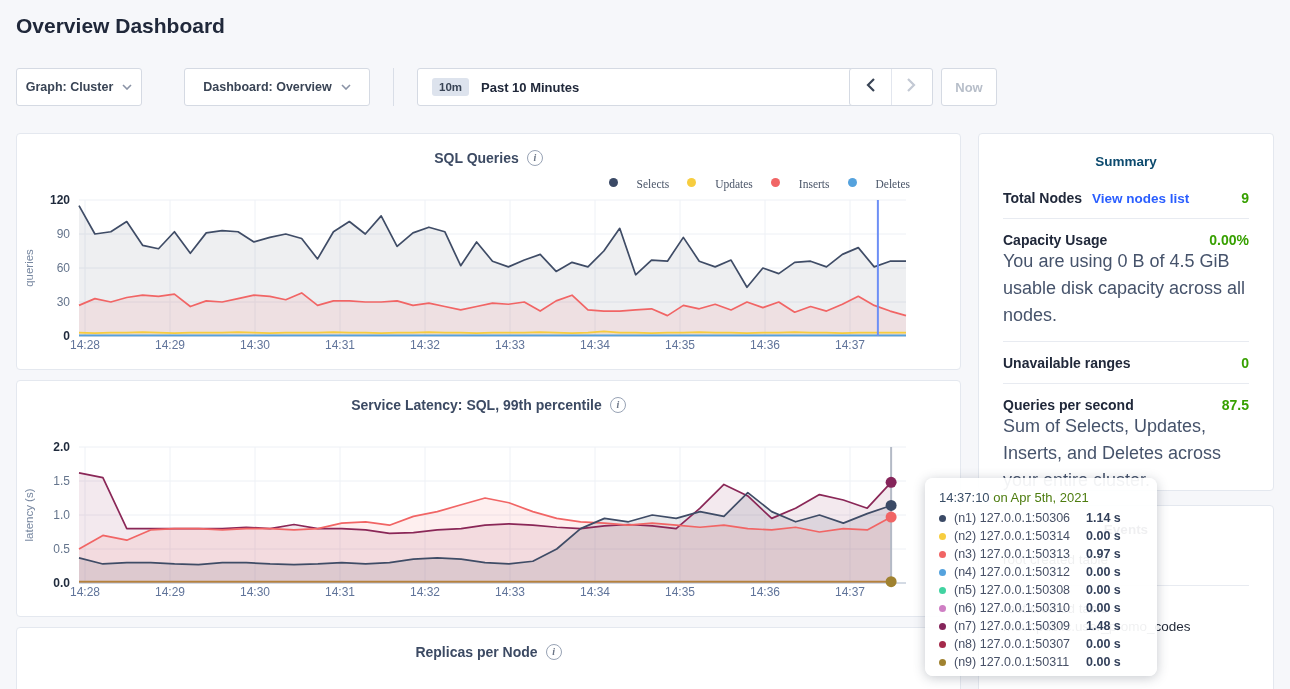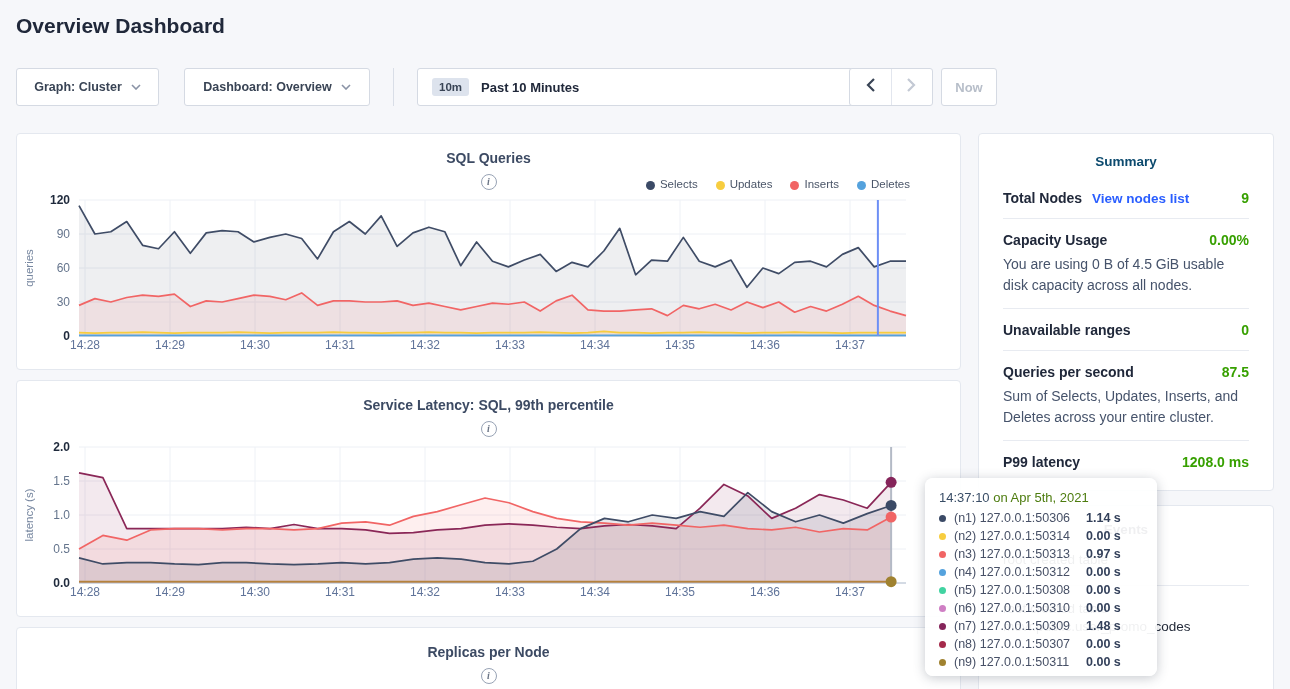--- a/index.html
+++ b/index.html
@@ -4,57 +4,57 @@
 <style>
   * { margin:0; padding:0; box-sizing:border-box; }
   body { font-family:"Liberation Sans", sans-serif; background:#f6f7fa; color:#242b3a; }
   .page { position:relative; width:1290px; height:689px; overflow:hidden; background:#f6f7fa; }
 
   .page-title { position:absolute; left:16px; top:14px; font-size:21px; font-weight:600; color:#20283a; }
 
   
   .ctrl { position:absolute; top:68px; height:38px; background:#fff; border:1px solid #d5dae3; border-radius:3px;
           display:flex; align-items:center; justify-content:center; gap:9px; font-size:12.5px; font-weight:bold; color:#394455; cursor:pointer; }
-  .ctrl-graph { left:16px; width:143px; }
+  .ctrl-graph { left:16px; width:126px; }
   .ctrl-dash  { left:184px; width:186px; }
   .ctrl-divider { position:absolute; left:393px; top:68px; height:38px; width:1px; background:#d9dee7; }
   .ctrl-time { left:417px; width:491px; justify-content:flex-start; padding:0 14px; gap:12px; }
   .time-badge { background:#dde3ed; border-radius:3px; padding:3px 7px; font-size:11.5px; font-weight:bold; color:#394455; }
   .time-label { font-size:13px; font-weight:bold; color:#20283a; }
   .ctrl-time .chev { margin-left:auto; }
   .chev svg { display:block; }
   .arrows { position:absolute; left:849px; top:68px; width:84px; height:38px; background:#fff; border:1px solid #d5dae3; border-radius:3px; display:flex; }
   .arrow-btn { width:42px; display:flex; align-items:center; justify-content:center; cursor:pointer; }
   .arrow-btn + .arrow-btn { border-left:1px solid #e2e6ee; }
   .ctrl-now { left:941px; width:56px; color:#b7bec9; font-size:13px; cursor:default; }
 
   
   .card { position:absolute; background:#fff; border:1px solid #e4e8ef; border-radius:4px; }
   .card-sql { left:16px; top:133px; width:945px; height:237px; }
   .card-lat { left:16px; top:380px; width:945px; height:237px; }
   .card-rep { left:16px; top:627px; width:945px; height:130px; }
   .chart-title { position:absolute; left:0; right:0; top:16px; display:flex; align-items:center; justify-content:center; gap:8px;
-                 font-size:14px; font-weight:bold; color:#3c4a63;flex-direction:column; }
+                 font-size:14px; font-weight:bold; color:#3c4a63; }
   .info-icon { width:16px; height:16px; border:1px solid #98a3b5; border-radius:50%; color:#6a7485; font-size:10px; line-height:14px;
                text-align:center; font-style:italic; font-family:"Liberation Serif", serif; cursor:pointer; }
   .legend { position:absolute; top:44px; right:50px; display:flex; gap:18px; font-size:11.5px; color:#4a5568; }
-  .legend-item { display:flex; align-items:flex-end; gap:5px; }
+  .legend-item { display:flex; align-items:flex-start; gap:19px;font-family:Liberation Serif, serif; }
   .legend-dot { width:9px; height:9px; border-radius:50%; }
   .chart-svg { position:absolute; left:0; top:56px; }
 
   
   .card-summary { left:978px; top:133px; width:296px; height:358px; padding:0 24px; }
   .summary-title { text-align:center; font-size:13.5px; font-weight:bold; color:#0c4a6e; margin-top:20px; }
   .sum-row { padding:13px 0 12px 0; border-bottom:1px solid #e8ebf1; }
   .sum-row:last-child { border-bottom:none; }
   .sum-head { display:flex; align-items:baseline;justify-content:center; }
   .sum-label { font-size:14px; font-weight:bold; color:#20283a; }
   .sum-link { font-size:13.5px; font-weight:bold; color:#2a5eff; margin-left:10px; cursor:pointer; }
   .sum-value { margin-left:auto; font-size:14px; font-weight:bold; color:#37a000; }
-  .sum-desc { font-size:14px; color:#46536b; line-height:1.5; margin-top:6px; }
+  .sum-desc { font-size:18px; color:#46536b; line-height:1.5; }
   .sum-row-first { margin-top:8px; }
 
   .card-events { left:978px; top:505px; width:296px; height:260px; padding:0 24px; }
   .events-title { text-align:center; font-size:13.5px; font-weight:bold; color:#20283a; margin-top:16px; }
   .event-item { padding:14px 0 16px 0; font-size:13.5px; color:#242b3a; line-height:18px; }
   .event-item + .event-item { border-top:1px solid #e8ebf1; }
   .event-item:first-of-type { margin-top:8px; }
 
   
   .tooltip { position:absolute; left:925px; top:478px; width:232px; height:198px; background:rgba(255,255,255,0.93);

